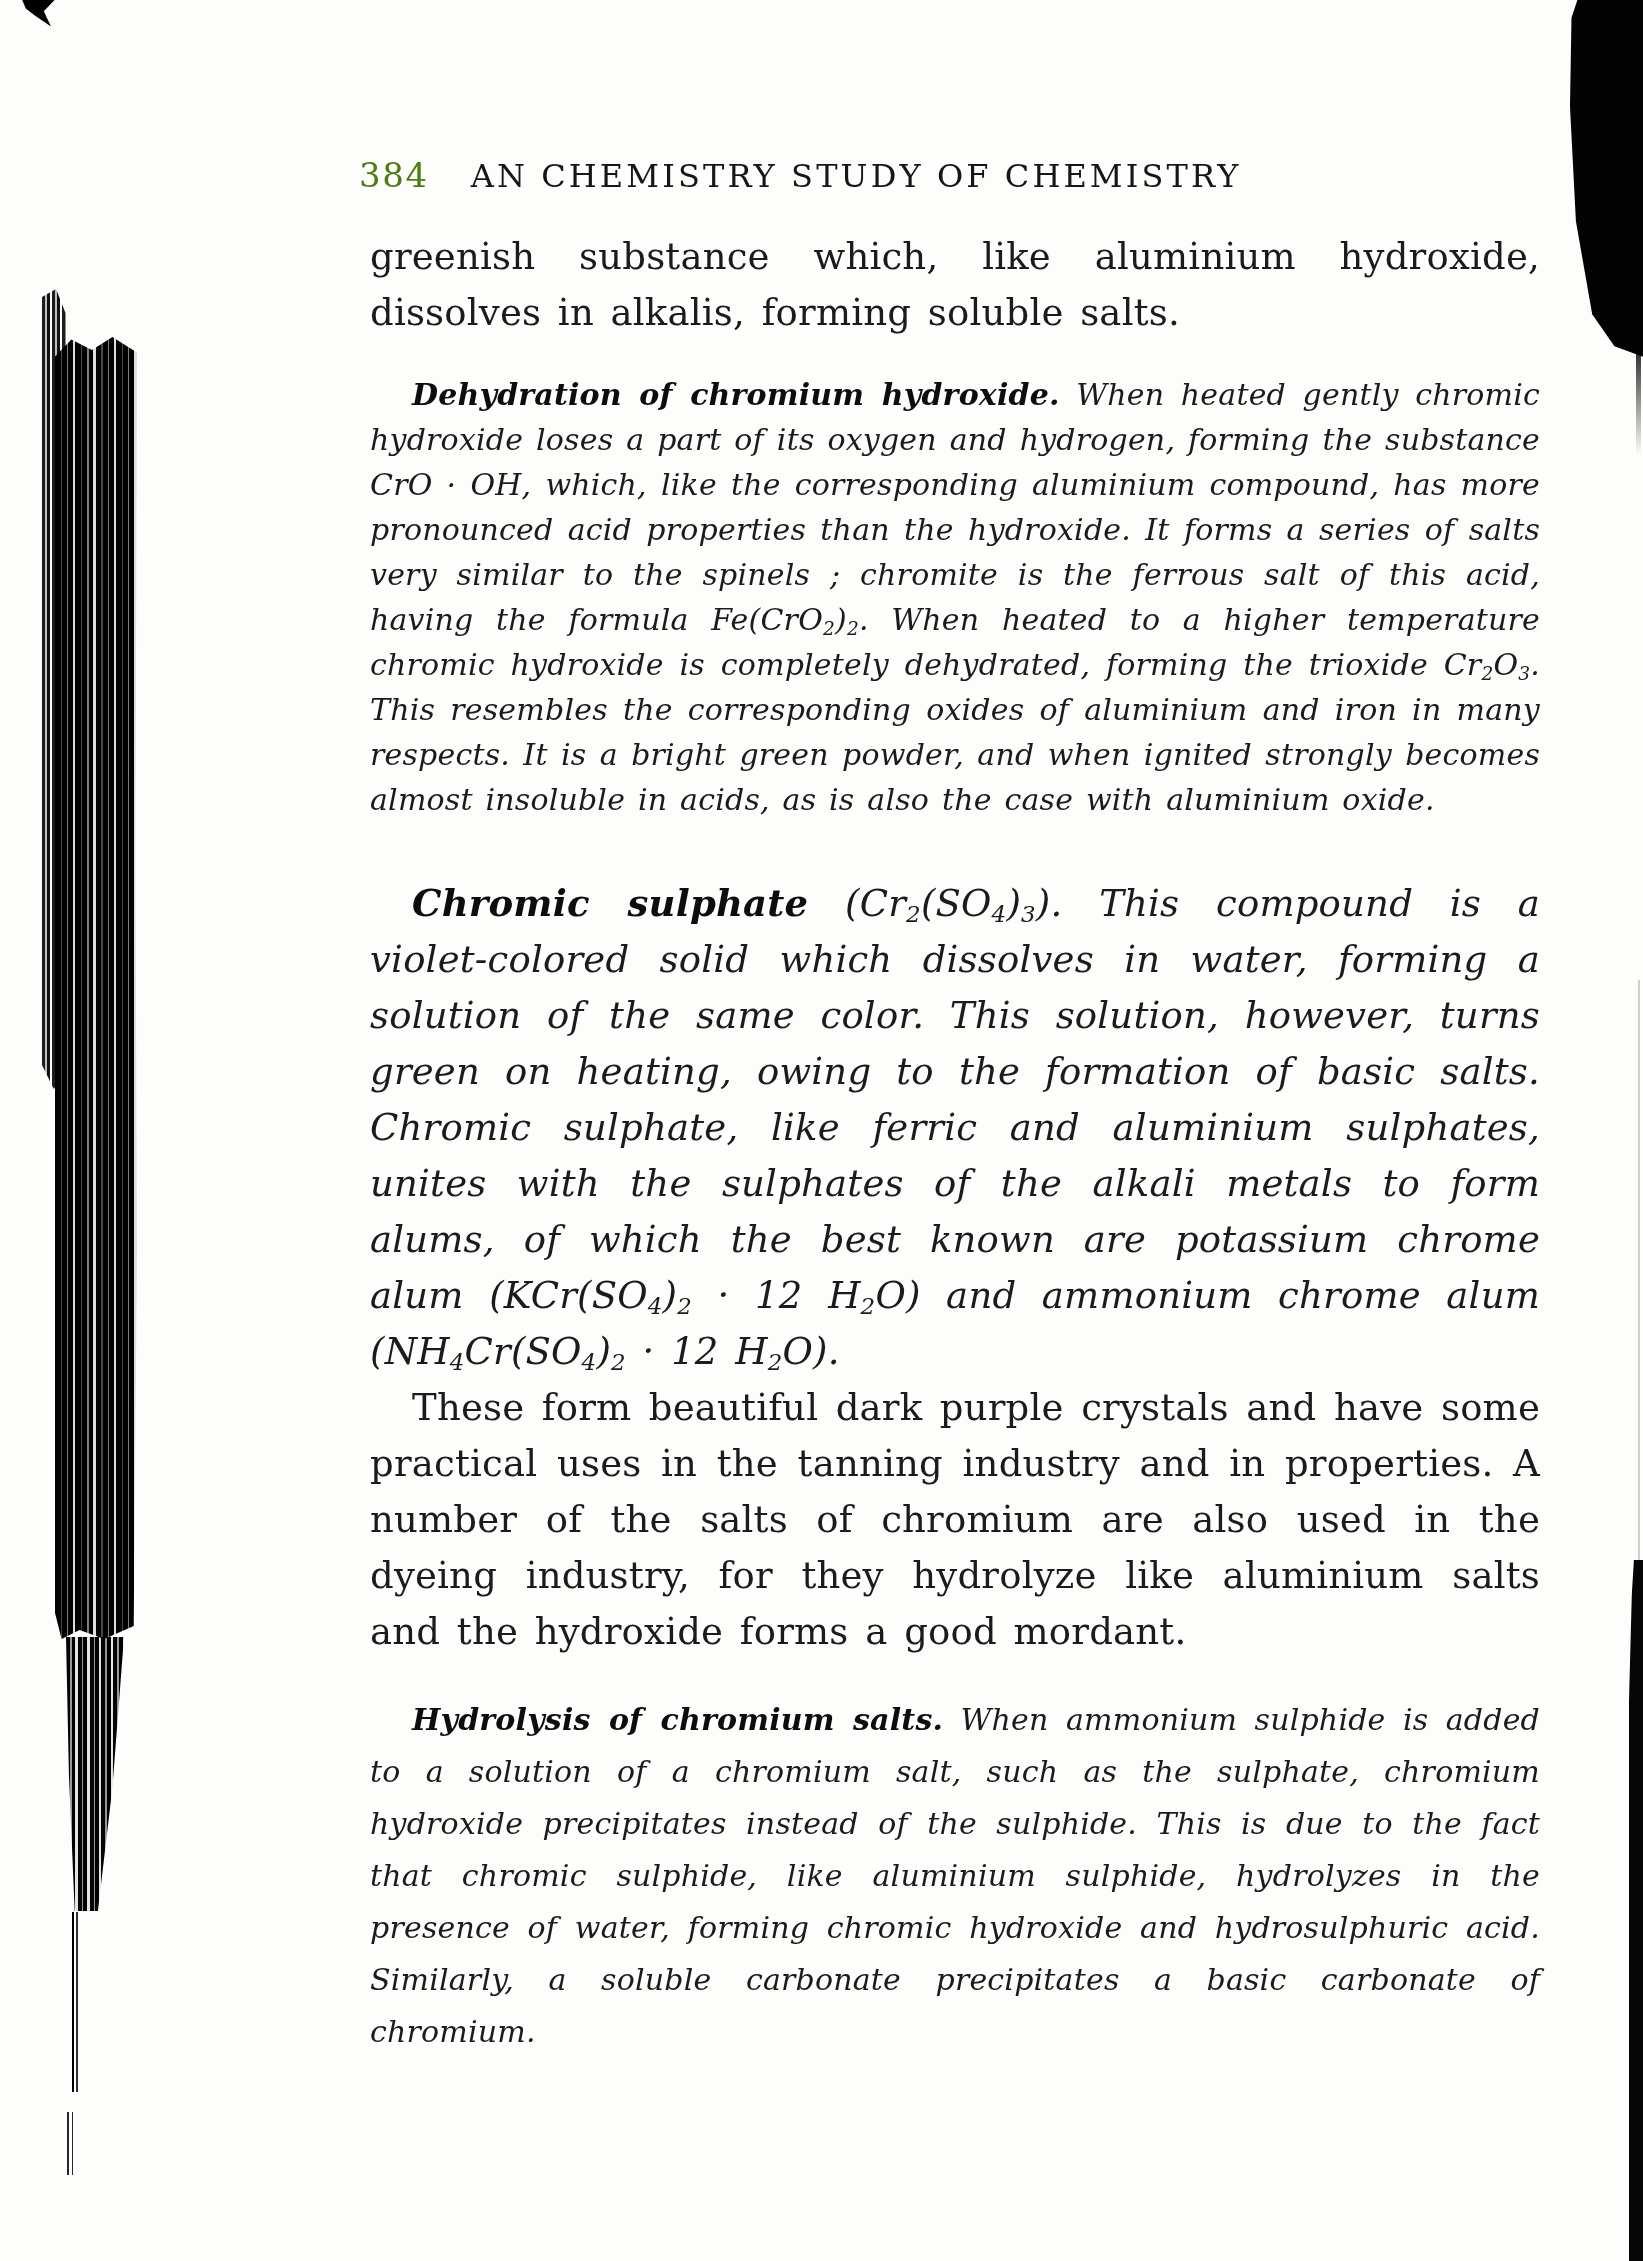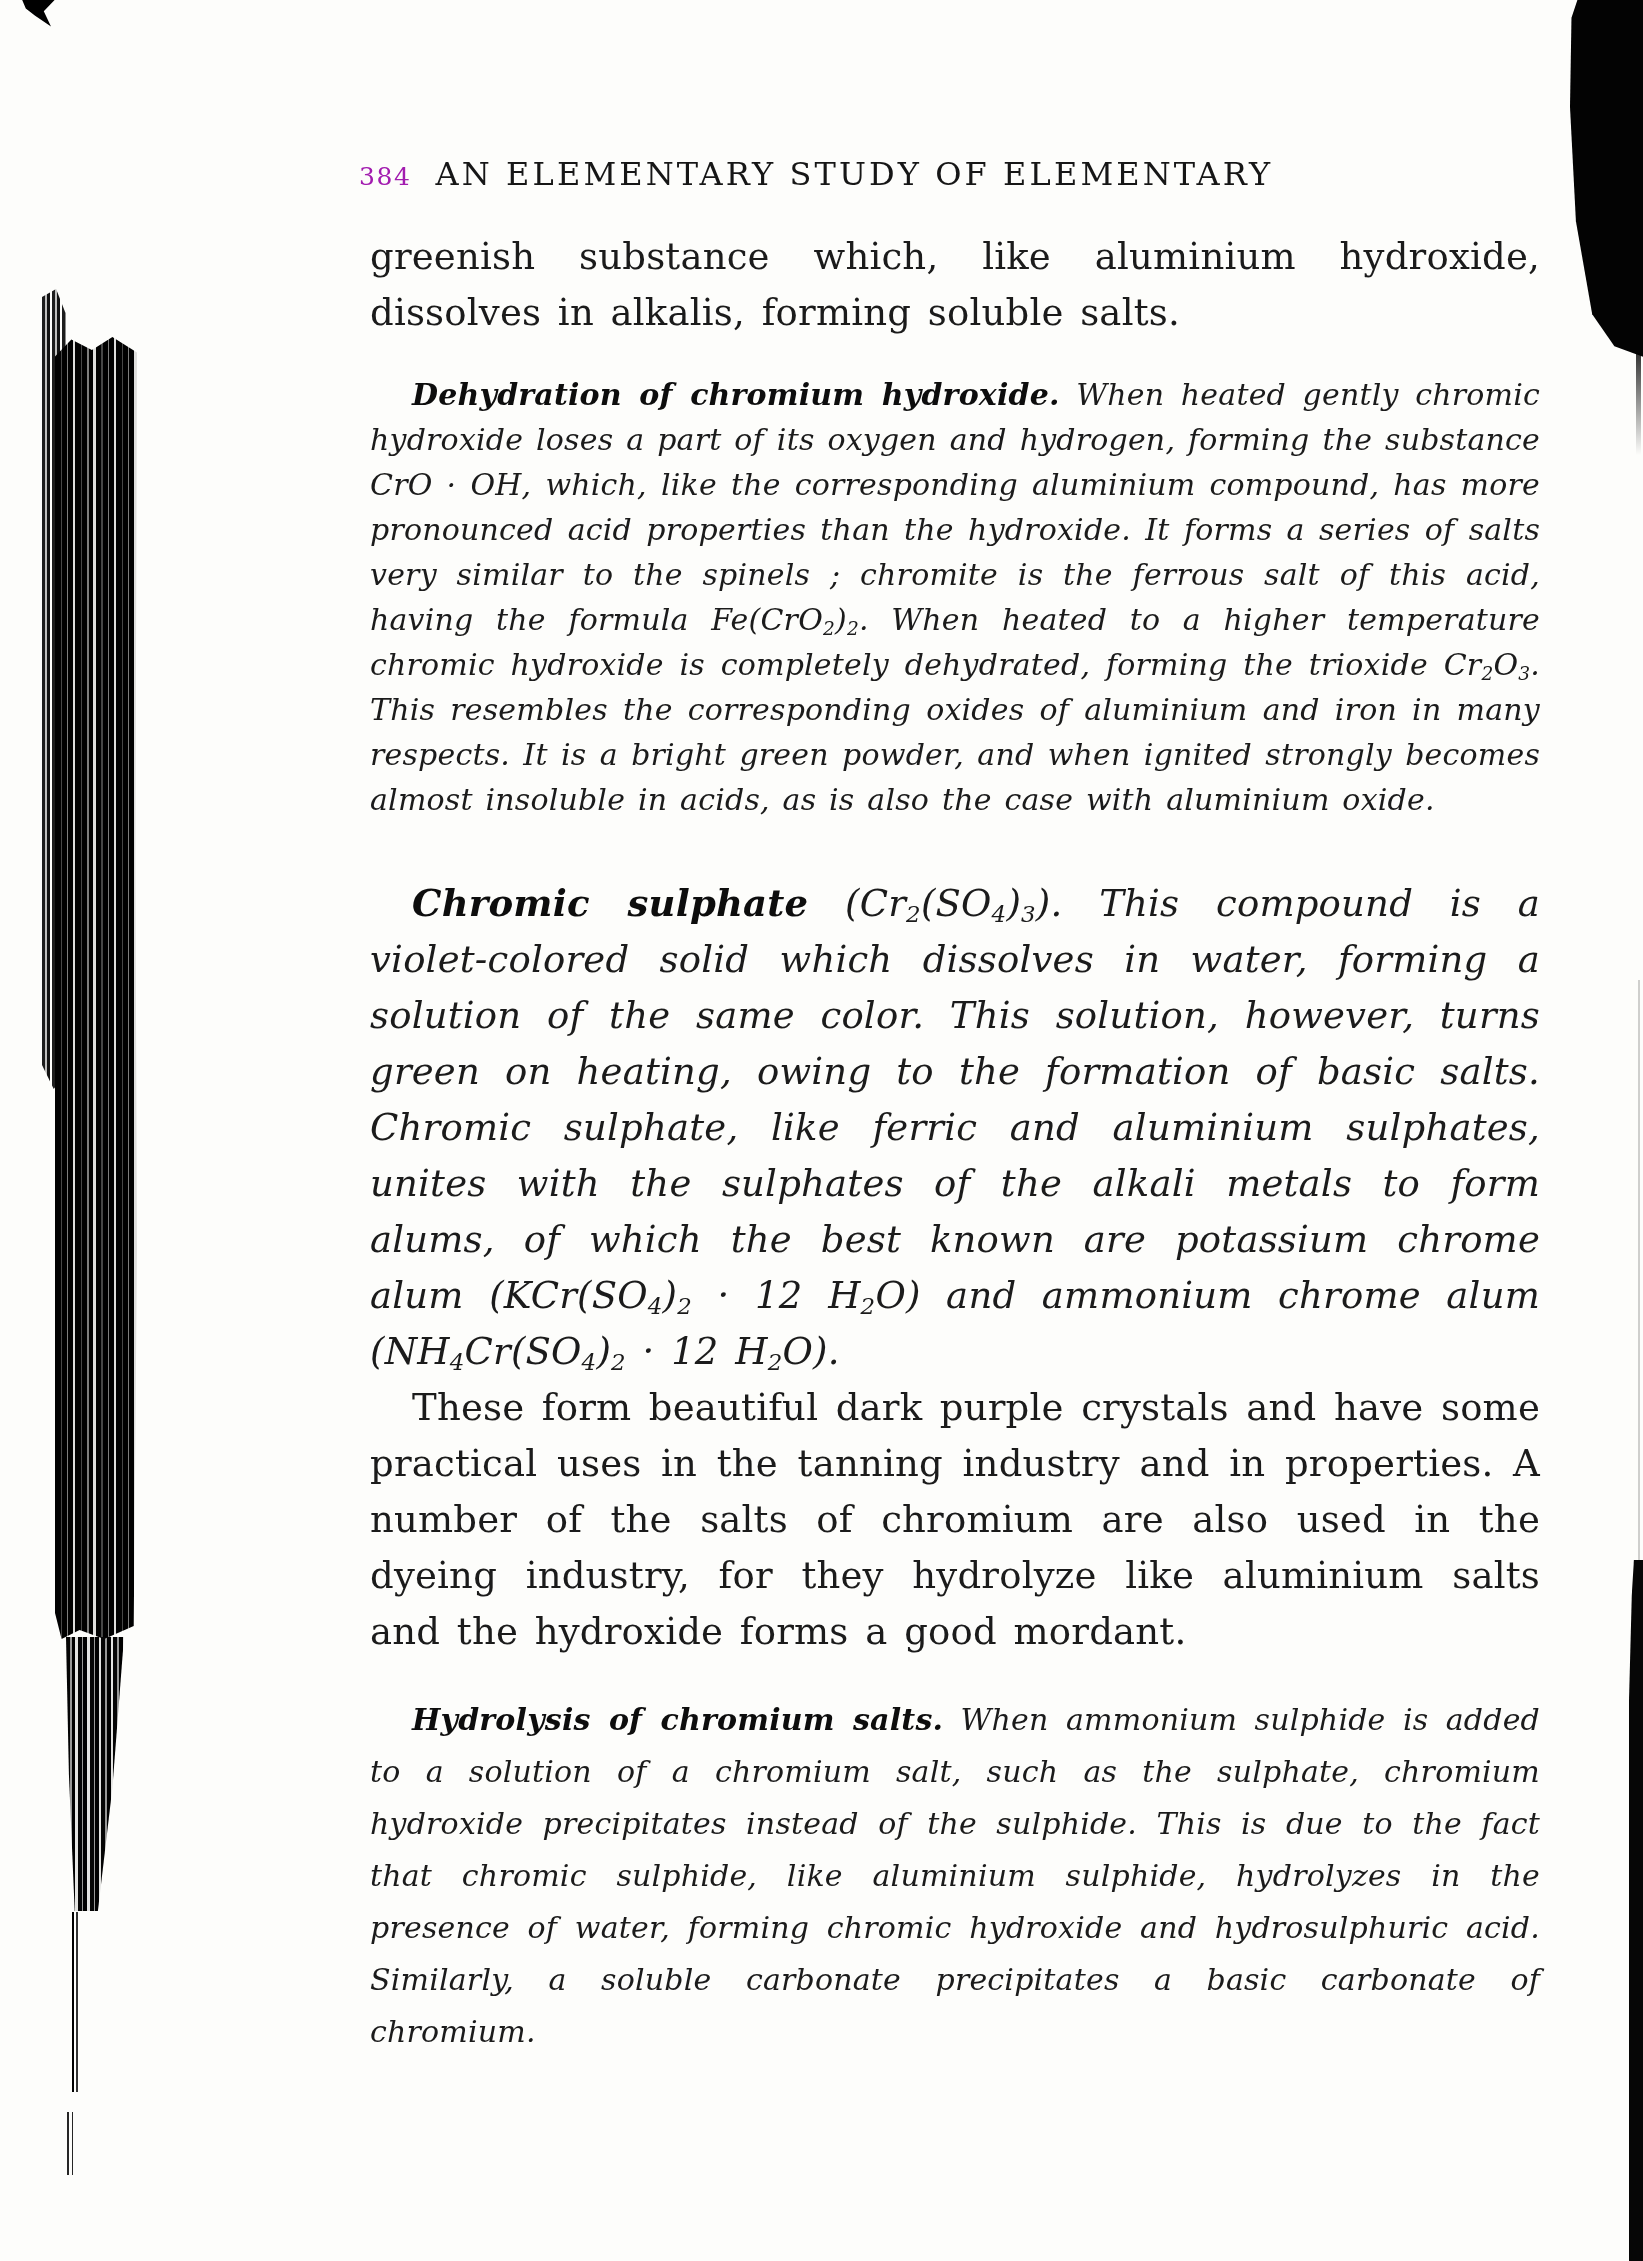--- a/index.html
+++ b/index.html
@@ -22,24 +22,24 @@
 
   
   .page-header {
     position: absolute;
     left: 359px;
     top: 155px;
     display: flex;
     align-items: baseline;
   }
   .page-number {
-    font-size: 25px;
+    font-size: 34px;
     letter-spacing: 1.6px;
-    color: #a21caf;
-    margin-right: 24px;
+    color: #4d7c0f;
+    margin-right: 42px;
   }
   .header-title {
     font-size: 32px;
     letter-spacing: 3.1px;
     color: #161616;
     white-space: nowrap;
   }
 
   
   .text-column {
@@ -167,21 +167,21 @@
       transparent 6.3px 9.4px);
   }
 </style>
 </head>
 <body>
 
 <div class="page">
 
   <div class="page-header">
     <span class="page-number">384</span>
-    <span class="header-title">AN ELEMENTARY STUDY OF ELEMENTARY</span>
+    <span class="header-title">AN CHEMISTRY STUDY OF CHEMISTRY</span>
   </div>
 
   <div class="text-column">
       <p class="para large"><span>greenish substance which, like aluminium hydroxide, dissolves in alkalis, forming soluble salts.</span></p>
       <p class="para small indent"><span class="bold">Dehydration of chromium hydroxide.</span><span> When heated gently chromic hydroxide loses a part of its oxygen and hydrogen, forming the substance CrO · OH, which, like the corresponding aluminium compound, has more pronounced acid properties than the hydroxide. It forms a series of salts very similar to the spinels ; chromite is the ferrous salt of this acid, having the formula Fe(CrO</span><sub>2</sub><span>)</span><sub>2</sub><span>. When heated to a higher temperature chromic hydroxide is completely dehydrated, forming the trioxide Cr</span><sub>2</sub><span>O</span><sub>3</sub><span>. This resembles the corresponding oxides of aluminium and iron in many respects. It is a bright green powder, and when ignited strongly becomes almost insoluble in acids, as is also the case with aluminium oxide.</span></p>
       <p class="para large indent"><span class="bold">Chromic sulphate</span><span> (Cr</span><sub>2</sub><span>(SO</span><sub>4</sub><span>)</span><sub>3</sub><span>). This compound is a violet-colored solid which dissolves in water, forming a solution of the same color. This solution, however, turns green on heating, owing to the formation of basic salts. Chromic sulphate, like ferric and aluminium sulphates, unites with the sulphates of the alkali metals to form alums, of which the best known are potassium chrome alum (KCr(SO</span><sub>4</sub><span>)</span><sub>2</sub><span> · 12 H</span><sub>2</sub><span>O) and ammonium chrome alum (NH</span><sub>4</sub><span>Cr(SO</span><sub>4</sub><span>)</span><sub>2</sub><span> · 12 H</span><sub>2</sub><span>O).</span></p>
       <p class="para large indent"><span>These form beautiful dark purple crystals and have some practical uses in the tanning industry and in properties. A number of the salts of chromium are also used in the dyeing industry, for they hydrolyze like aluminium salts and the hydroxide forms a good mordant.</span></p>
       <p class="para small indent loose"><span class="bold">Hydrolysis of chromium salts.</span><span> When ammonium sulphide is added to a solution of a chromium salt, such as the sulphate, chromium hydroxide precipitates instead of the sulphide. This is due to the fact that chromic sulphide, like aluminium sulphide, hydrolyzes in the presence of water, forming chromic hydroxide and hydrosulphuric acid. Similarly, a soluble carbonate precipitates a basic carbonate of chromium.</span></p>
     </div>
 

